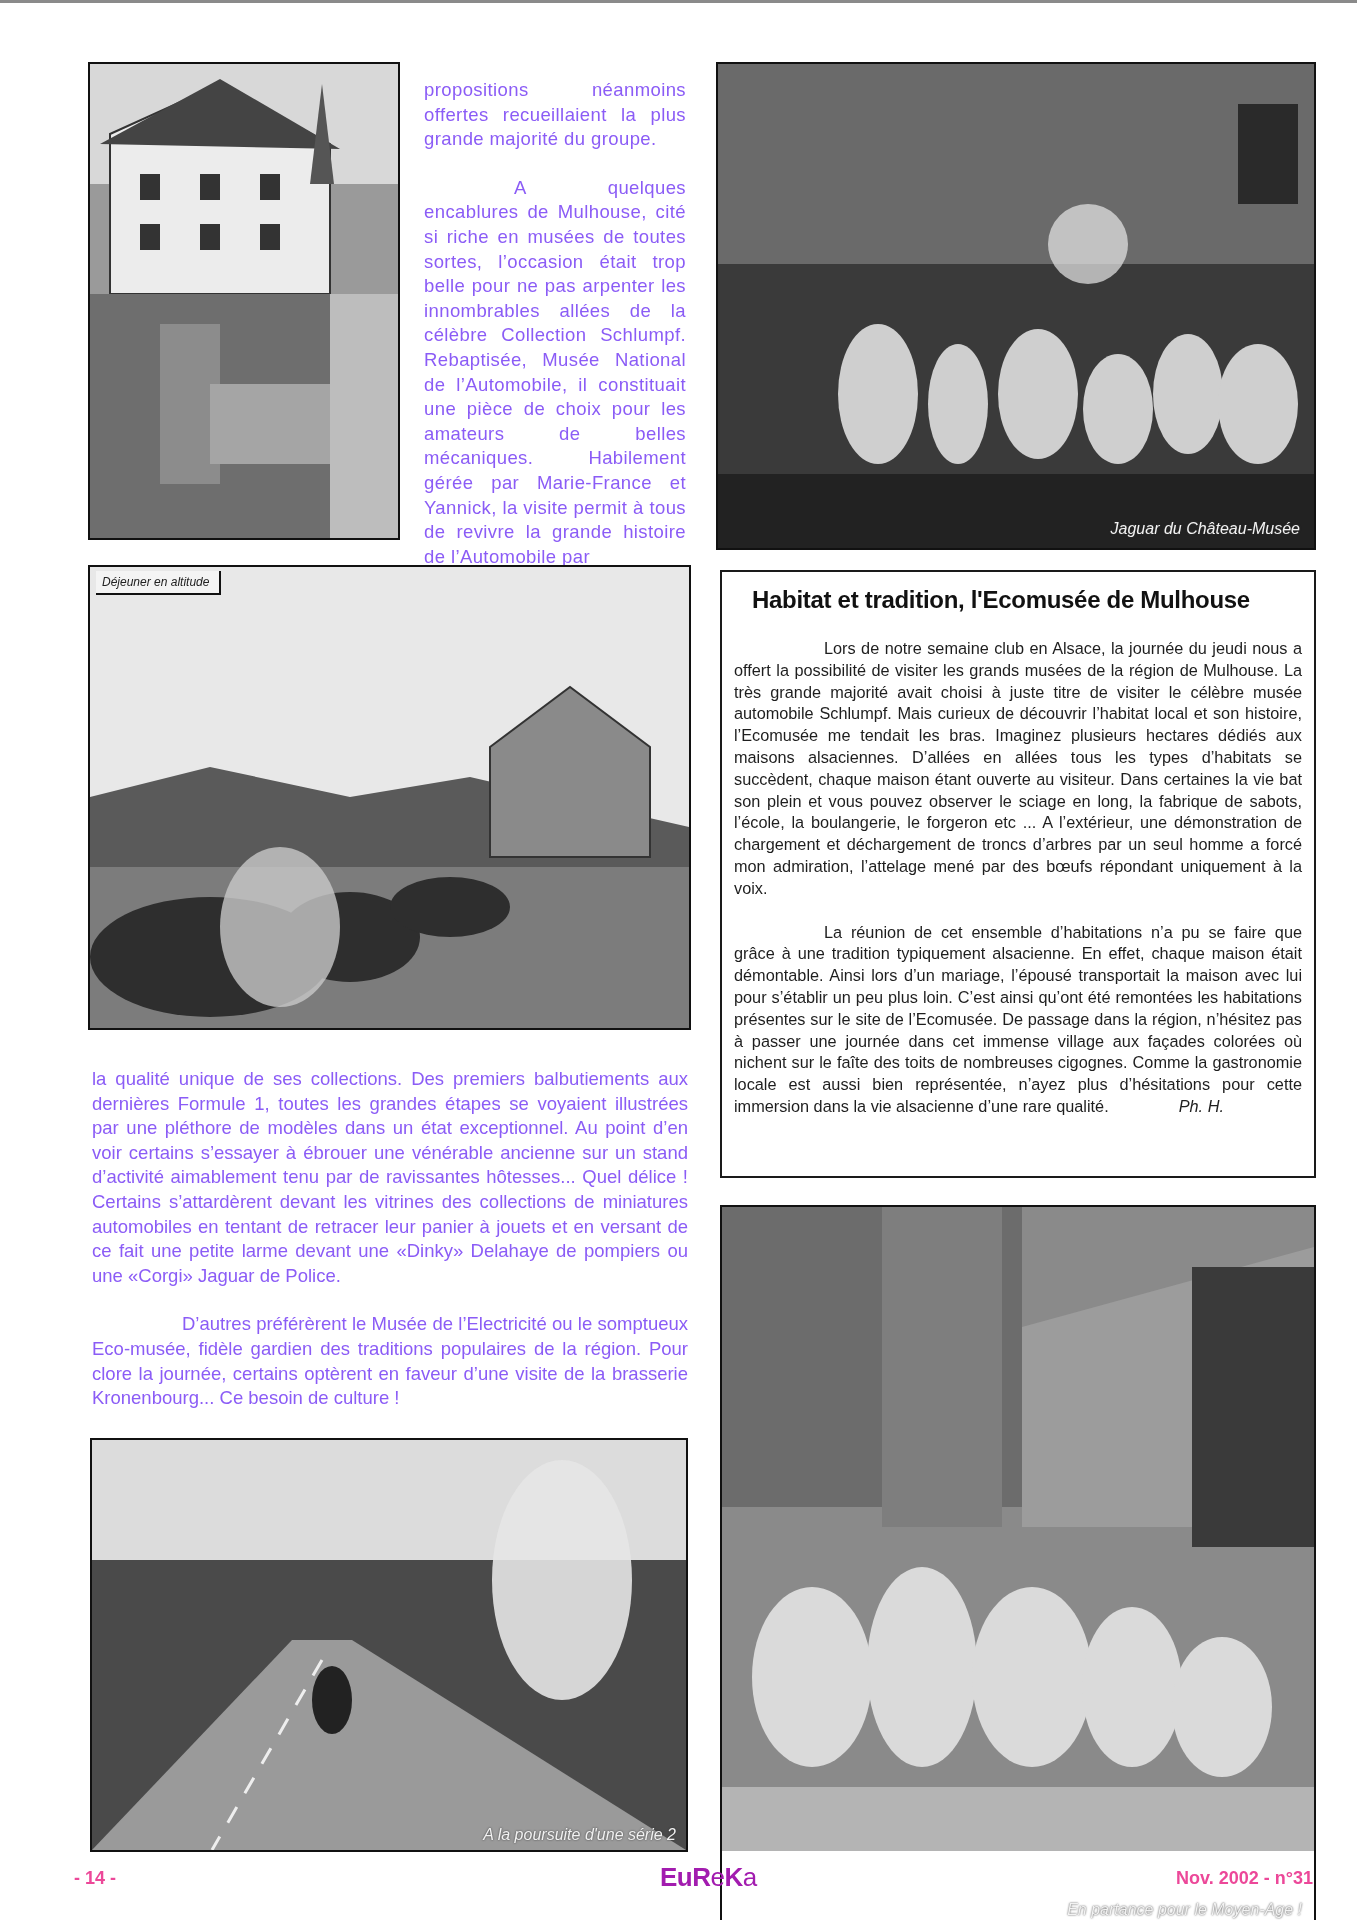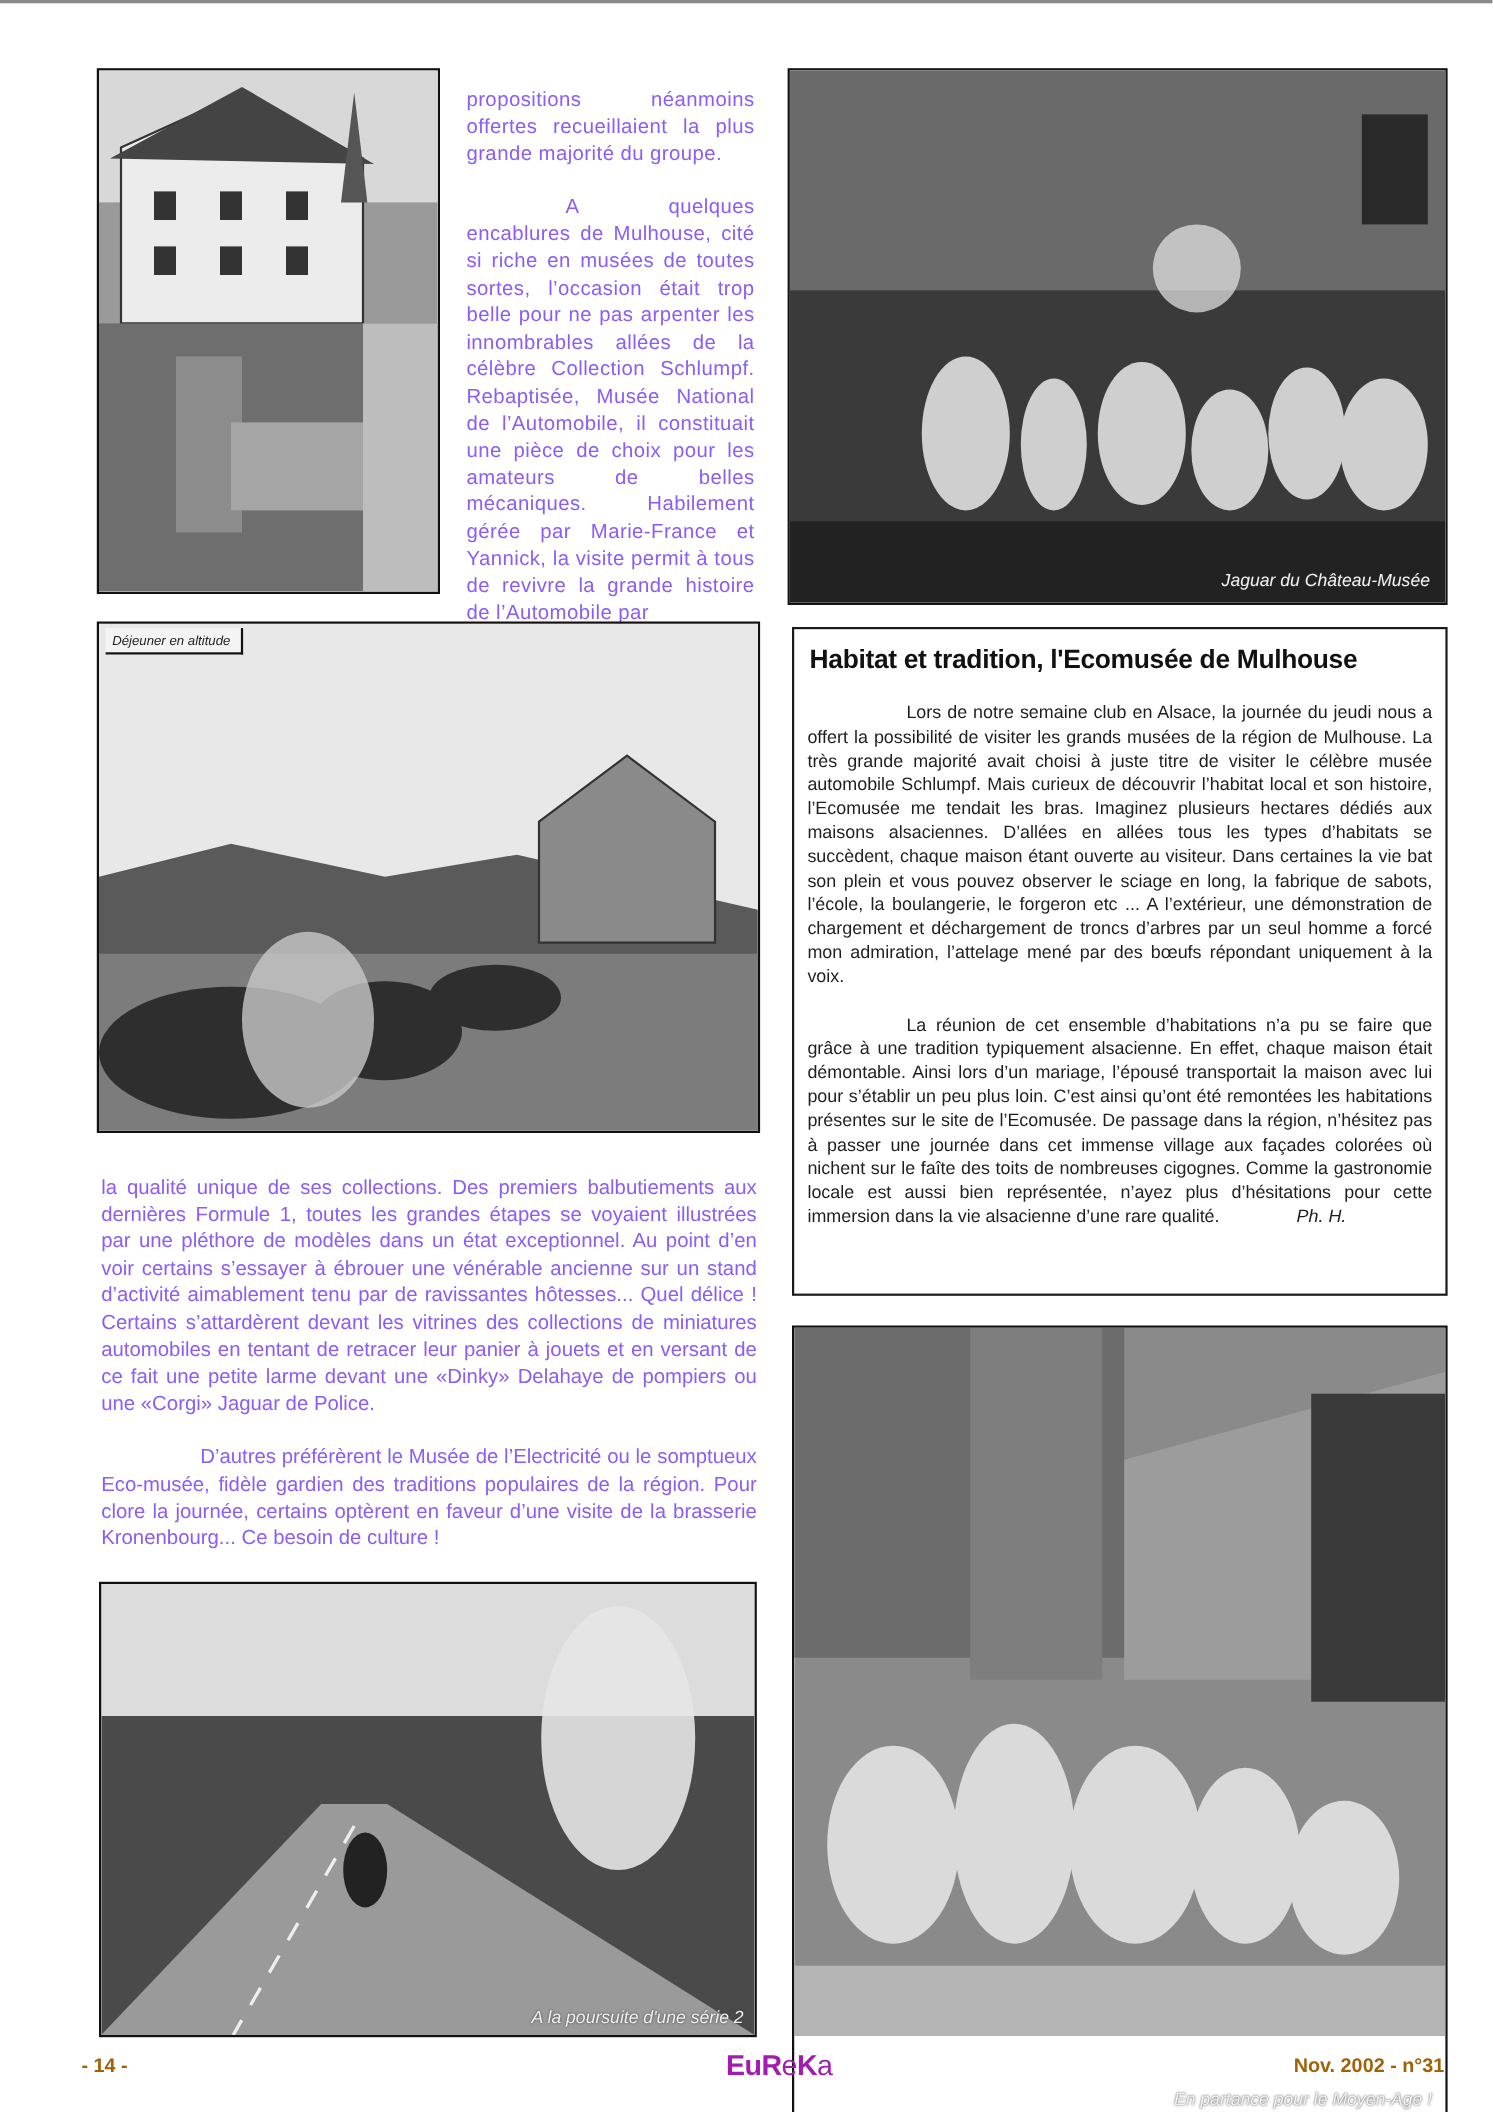--- a/index.html
+++ b/index.html
@@ -20,30 +20,30 @@
     position: absolute; font-size: 18.5px; line-height: 24.6px; text-align: justify; color: #8b5cf6; margin-top: 20px;
   }
   .text p { margin: 0; }
   .indent { text-indent: 90px; }
   .gap { height: 24px; }
   .box {
     position: absolute; left: 720px; top: 570px; width: 596px; height: 608px;
     border: 2px solid #1a1a1a; box-sizing: border-box;
   }
   .box-title {
-    position: absolute; left: 14px; top: 14px; font-weight: bold; font-size: 24px; color: #111;
+    position: absolute; left: 30px; top: 14px; font-weight: bold; font-size: 24px; color: #111;
     letter-spacing: -0.3px;
   }
   .box-text {
     position: absolute; left: 12px; top: 66px; width: 568px; font-size: 16.3px; line-height: 21.8px;
     text-align: justify; color: #1e1e1e;
   }
   .box-text p { margin: 0; }
   .box-text .sig { font-style: italic; margin-left: 70px; }
-  .footer { position: absolute; top: 1868px; font-size: 18px; font-weight: bold; color: #a16207; }
+  .footer { position: absolute; top: 1868px; font-size: 18px; font-weight: bold; color: #ec4899; }
   .brand { position: absolute; left: 660px; top: 1862px; font-size: 26px; font-weight: bold; color: #a21caf; letter-spacing: -0.5px; }
   .brand .thin { font-weight: normal; }
   svg { display: block; }
 </style>
 </head>
 <body>
 
 <div class="topline"></div>
 
 <div class="photo" style="left:88px;top:62px;width:312px;height:478px;">

